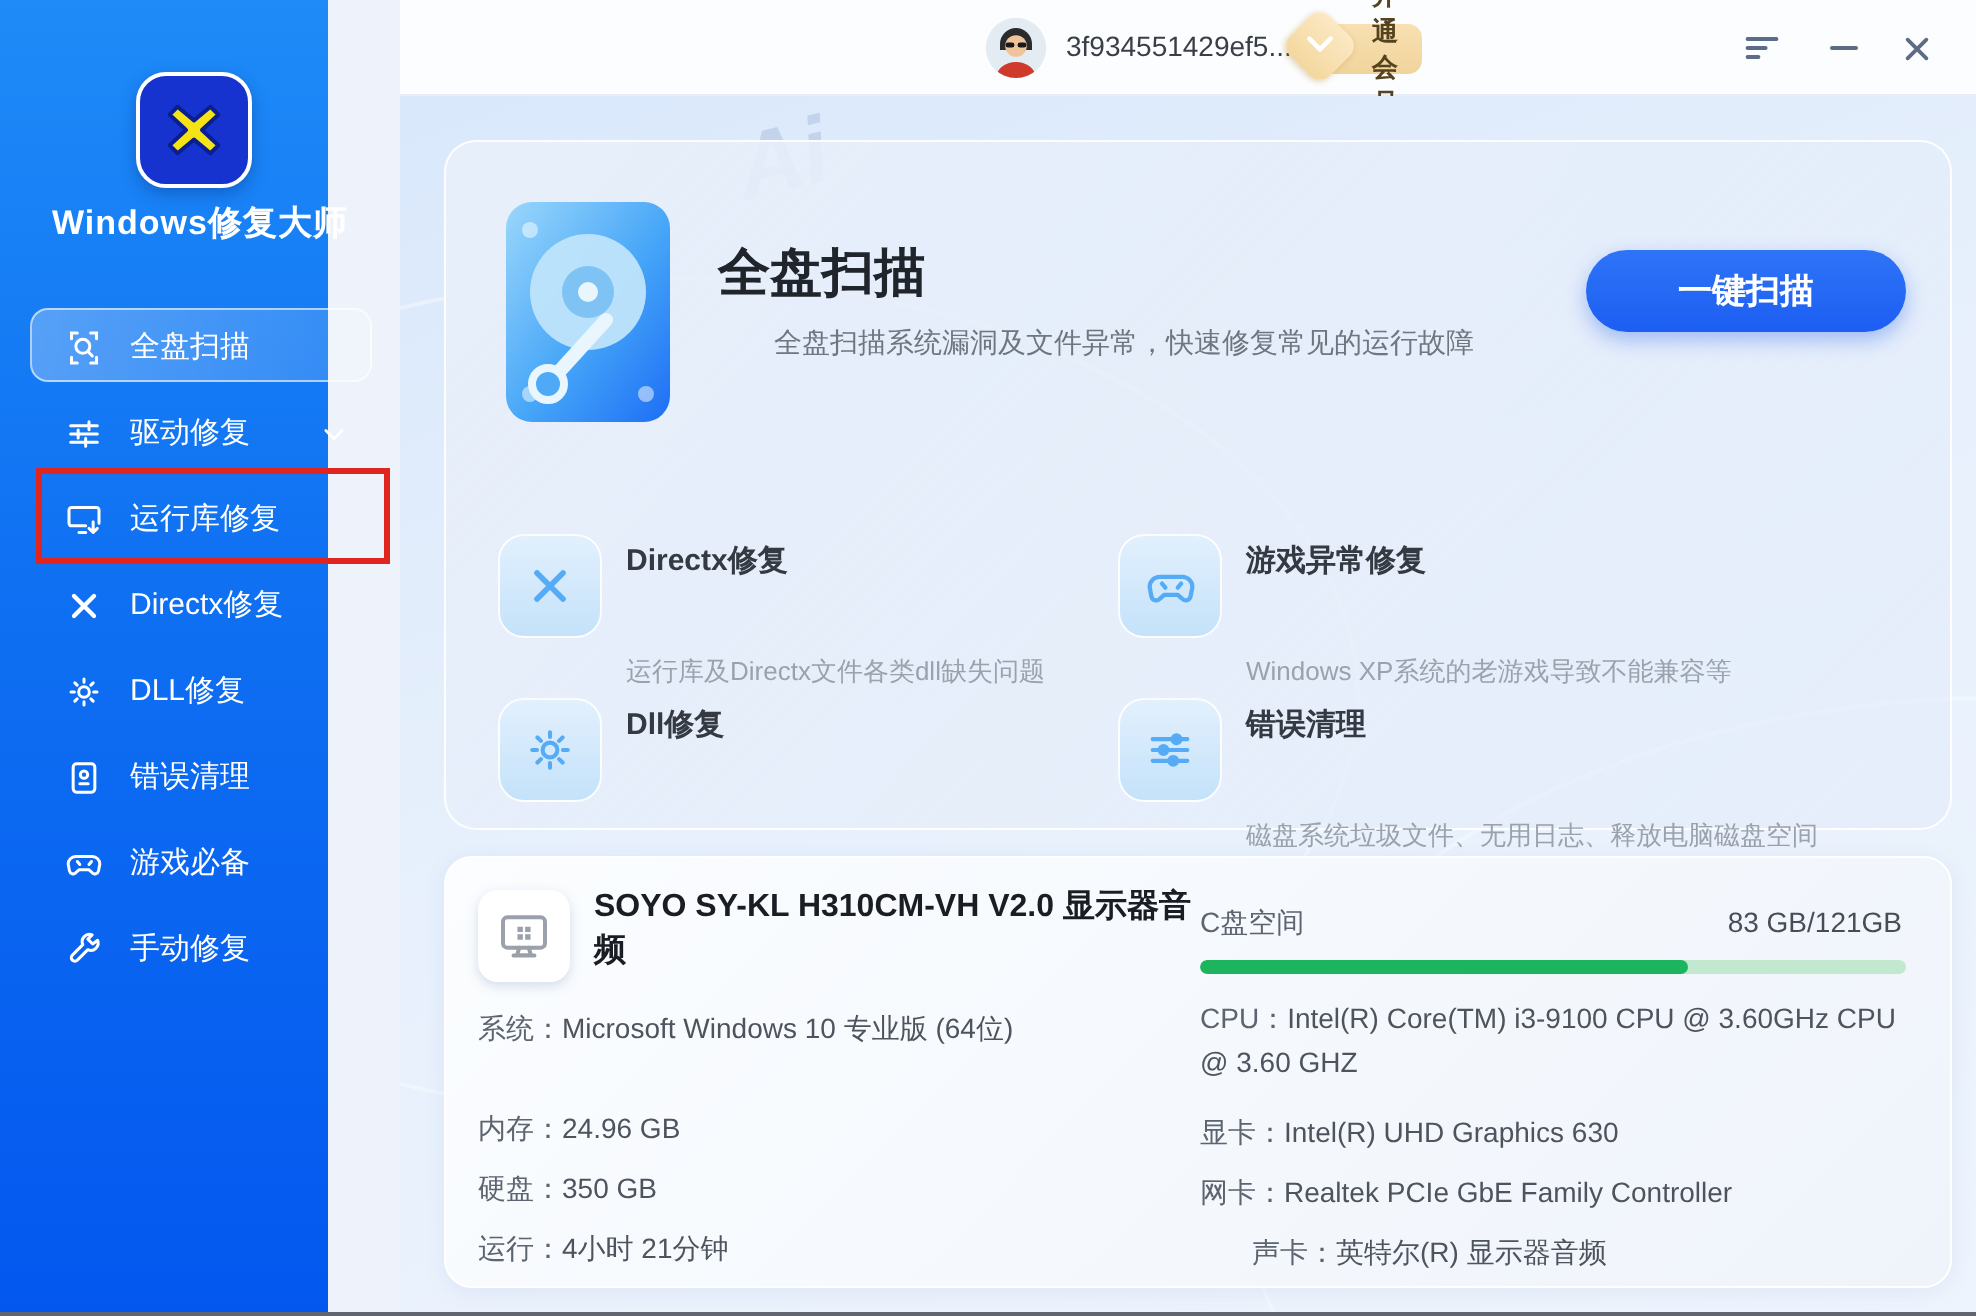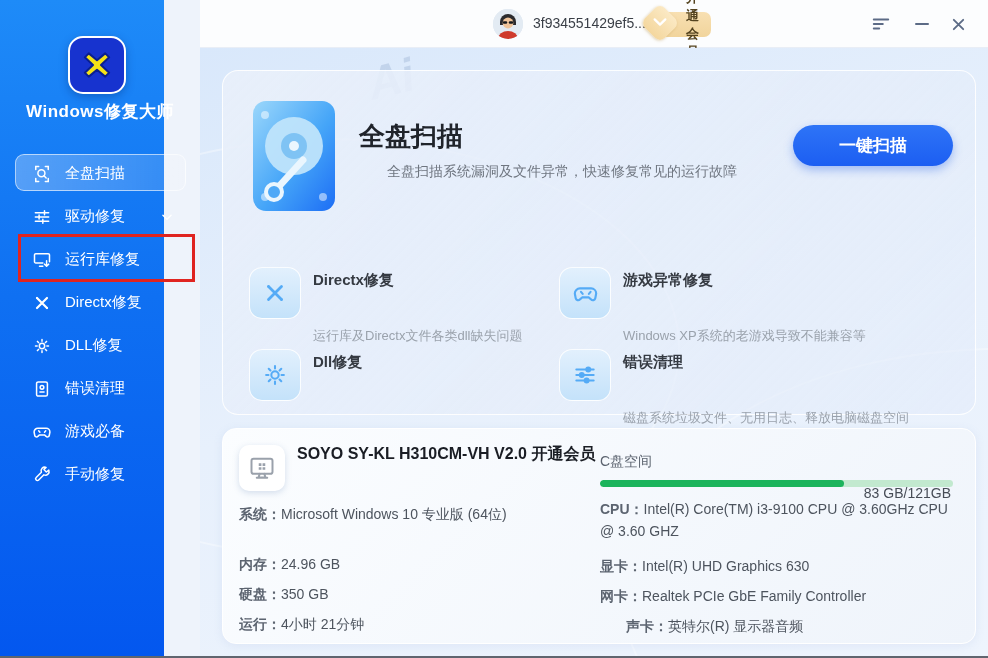--- a/index.html
+++ b/index.html
@@ -78,26 +78,26 @@
 
   .info-card { position:absolute; left:22px; top:380px; width:754px; height:216px; border-radius:14px;
     background:linear-gradient(135deg,#fbfdff,#eff4fb); border:1px solid #ffffff;
     box-shadow:0 2px 10px rgba(120,150,200,.12); }
   .pc-tile { position:absolute; left:16px; top:16px; width:46px; height:46px; border-radius:10px;
     background:#fff; box-shadow:0 2px 6px rgba(100,130,180,.25);
     display:flex; align-items:center; justify-content:center; color:#9aa1ab; }
   .model { position:absolute; left:74px; top:14px; width:300px; font-size:16px; font-weight:bold;
     color:#1a1d24; line-height:1.4; }
   .cdrive-label { position:absolute; left:377px; top:24px; font-size:14px; color:#5c6470; }
-  .cdrive-value { position:absolute; right:24px; top:24px; font-size:14px; color:#474d57;margin-top:32px; }
+  .cdrive-value { position:absolute; right:24px; top:24px; font-size:14px; color:#474d57; }
   .progress-track { position:absolute; left:377px; top:51px; width:353px; height:7px; border-radius:4px;
     background:#c2e9cf; overflow:hidden; }
   .progress-fill { height:100%; border-radius:4px; background:#1cb45c; }
   .spec { position:absolute; font-size:14px; color:#4d545e; }
-  .spec .lbl { color:#5c6470;font-weight:bold; }
+  .spec .lbl { color:#5c6470; }
   .sL0 { left:16px; top:77px; } .sL1 { left:16px; top:127px; } .sL2 { left:16px; top:157px; } .sL3 { left:16px; top:187px; }
   .sR  { left:377px; width:356px; line-height:1.55; }
   .sR0 { top:70px; } .sR1 { top:127px; } .sR2 { top:157px; } .sR3 { top:187px;margin-left:26px; }
 </style>
 </head>
 <body>
 
 <div class="window">
 
   <div class="sidebar">
@@ -322,21 +322,21 @@
     </div>
 
     <div class="info-card">
       <div class="pc-tile">
         <svg width="28" height="28" viewBox="0 0 24 24" fill="none" stroke="currentColor" stroke-width="1.7" stroke-linecap="round" stroke-linejoin="round">
           <rect x="3" y="4" width="18" height="13" rx="1.8"></rect>
           <path d="M9.2 8 h2.3 v2.3 h-2.3 Z M12.5 8 h2.3 v2.3 h-2.3 Z M9.2 11.3 h2.3 v2.3 h-2.3 Z M12.5 11.3 h2.3 v2.3 h-2.3 Z" fill="currentColor" stroke="none"></path>
           <path d="M10 17 l-1 3.2 h6 L14 17 M7.5 20.4 h9"></path>
         </svg>
       </div>
-      <div class="model">SOYO SY-KL H310CM-VH V2.0 开通会员</div>
+      <div class="model">SOYO SY-KL H310CM-VH V2.0 显示器音频</div>
 
       <div class="cdrive-label">C盘空间</div>
       <div class="cdrive-value">83 GB/121GB</div>
       <div class="progress-track">
         <div class="progress-fill" style="width: 69%;"></div>
       </div>
 
       <div class="spec sL0"><span class="lbl">系统：</span><span>Microsoft Windows 10 专业版 (64位)</span></div>
       <div class="spec sL1"><span class="lbl">内存：</span><span>24.96 GB</span></div>
       <div class="spec sL2"><span class="lbl">硬盘：</span><span>350 GB</span></div>

